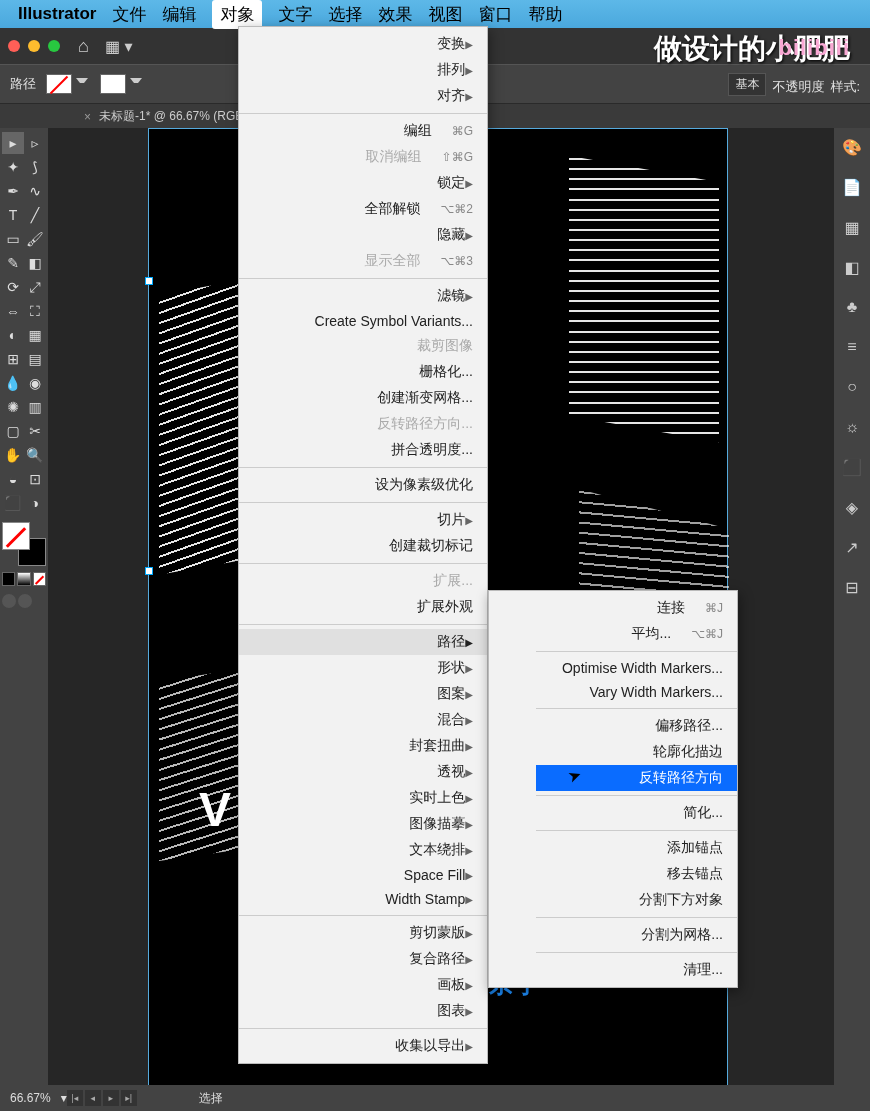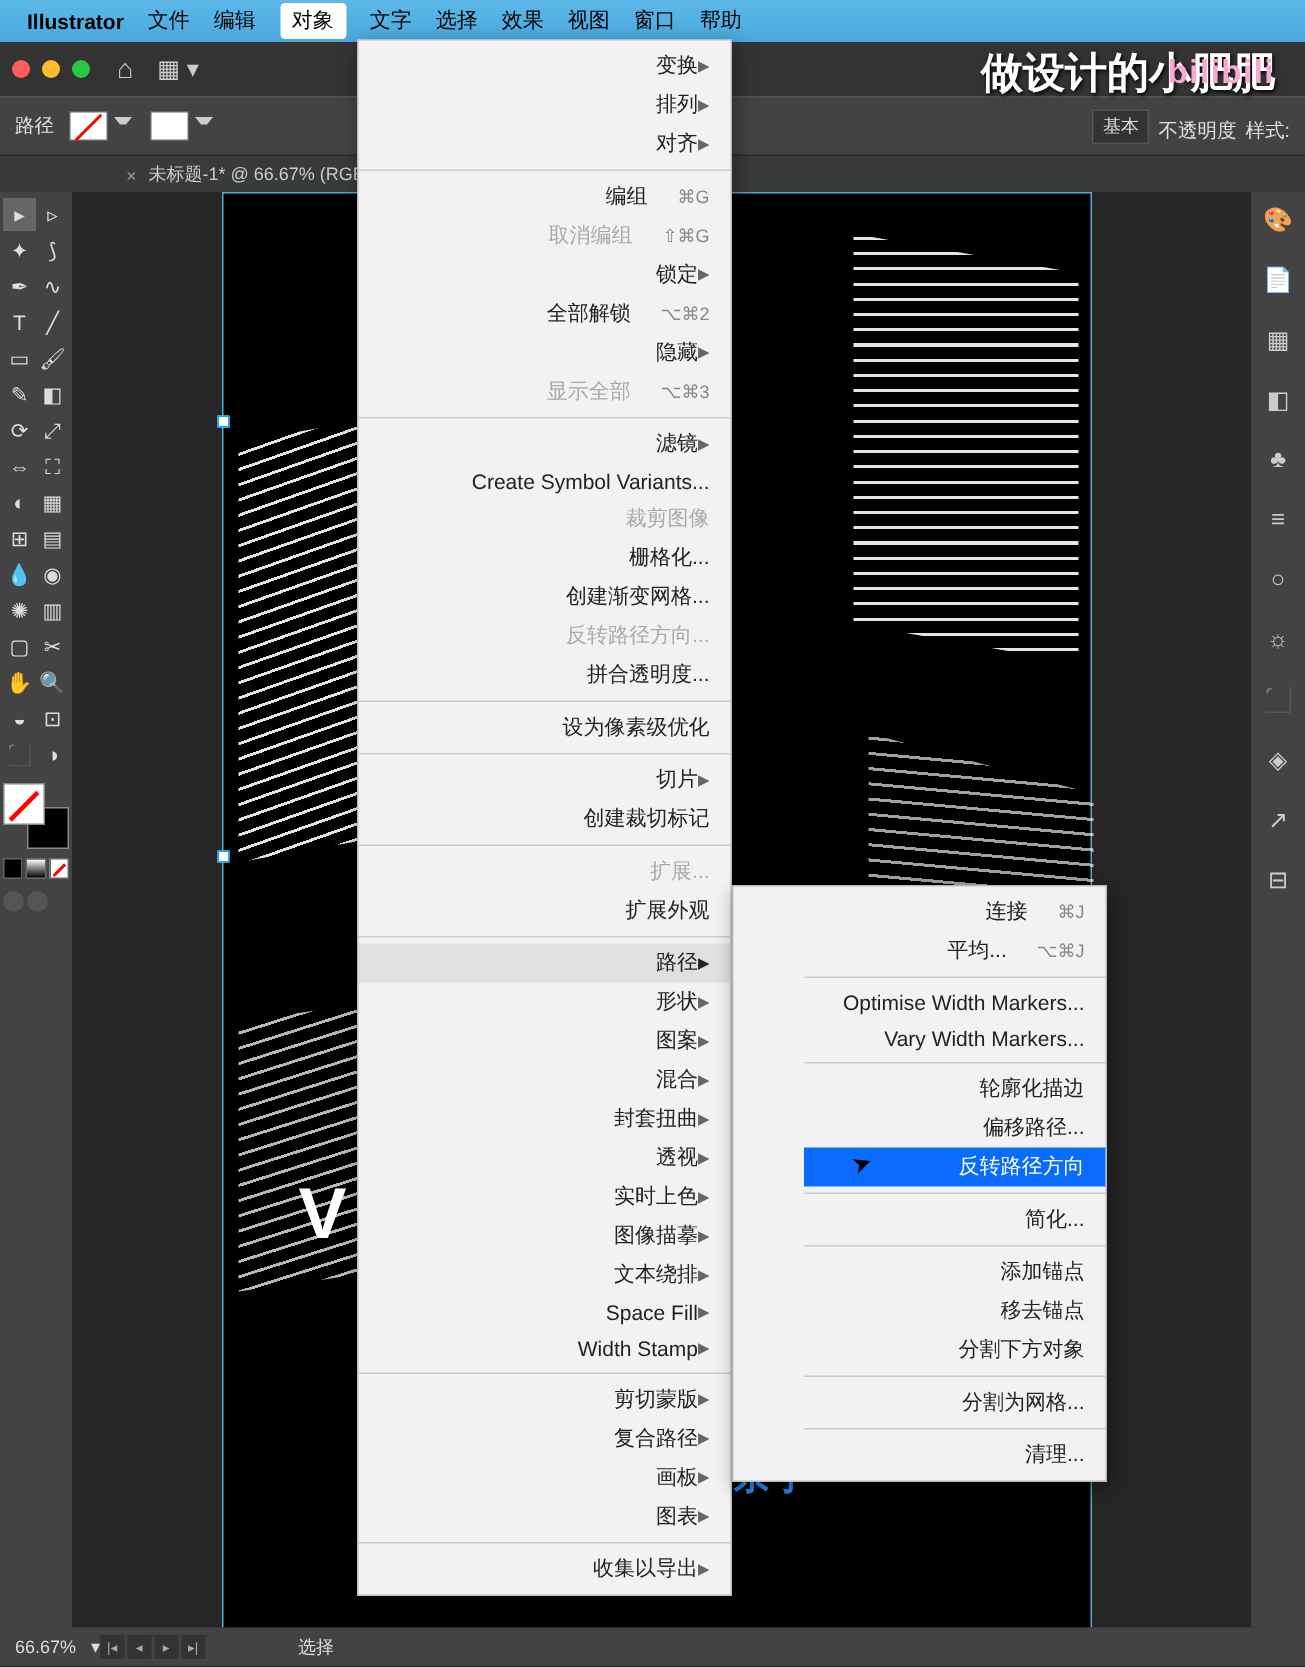--- a/index.html
+++ b/index.html
@@ -1,18 +1,18 @@
 <!DOCTYPE html>
 <html><head>
 <meta charset="utf-8">
 <style>
 * { margin: 0; padding: 0; box-sizing: border-box; font-family: -apple-system, "PingFang SC", sans-serif; }
 body { width: 870px; height: 1111px; background: #323232; overflow: hidden; position: relative; }
 
-.menubar { height: 28px; background: linear-gradient(#5db8e8, #4aa8dd); display: flex; align-items: center; padding: 0 8px; font-size: 14px; color: #000; text-align: right; }
+.menubar { height: 28px; background: linear-gradient(#5db8e8, #4aa8dd); display: flex; align-items: center; padding: 0 8px; font-size: 17px; color: #000; text-align: right; }
 .menubar .apple { margin-right: 10px; font-size: 16px; }
 .menubar .app { font-weight: 600; margin-right: 16px; }
 .menubar .mitem { margin-right: 16px; cursor: default; }
 .menubar .mitem.active { background: #fff; padding: 3px 8px; border-radius: 3px; }
 
 .topbar { height: 36px; background: #333; display: flex; align-items: center; padding: 0 8px; }
 .wbtn { width: 12px; height: 12px; border-radius: 50%; margin-right: 8px; }
 .wbtn.c { background: #ff5f57; }
 .wbtn.m { background: #febc2e; }
 .wbtn.x { background: #28c840; }
@@ -401,24 +401,24 @@
     </div>
     <div class="msep"></div>
     <div class="mi">
       <span>Optimise Width Markers...</span>
     </div>
     <div class="mi">
       <span>Vary Width Markers...</span>
     </div>
     <div class="msep"></div>
     <div class="mi">
+      <span>偏移路径...</span>
+    </div>
+    <div class="mi">
       <span>轮廓化描边</span>
-    </div>
-    <div class="mi">
-      <span>偏移路径...</span>
     </div>
     <div class="mi selected">
       <span>反转路径方向</span>
     </div>
     <div class="msep"></div>
     <div class="mi">
       <span>简化...</span>
     </div>
     <div class="msep"></div>
     <div class="mi">

